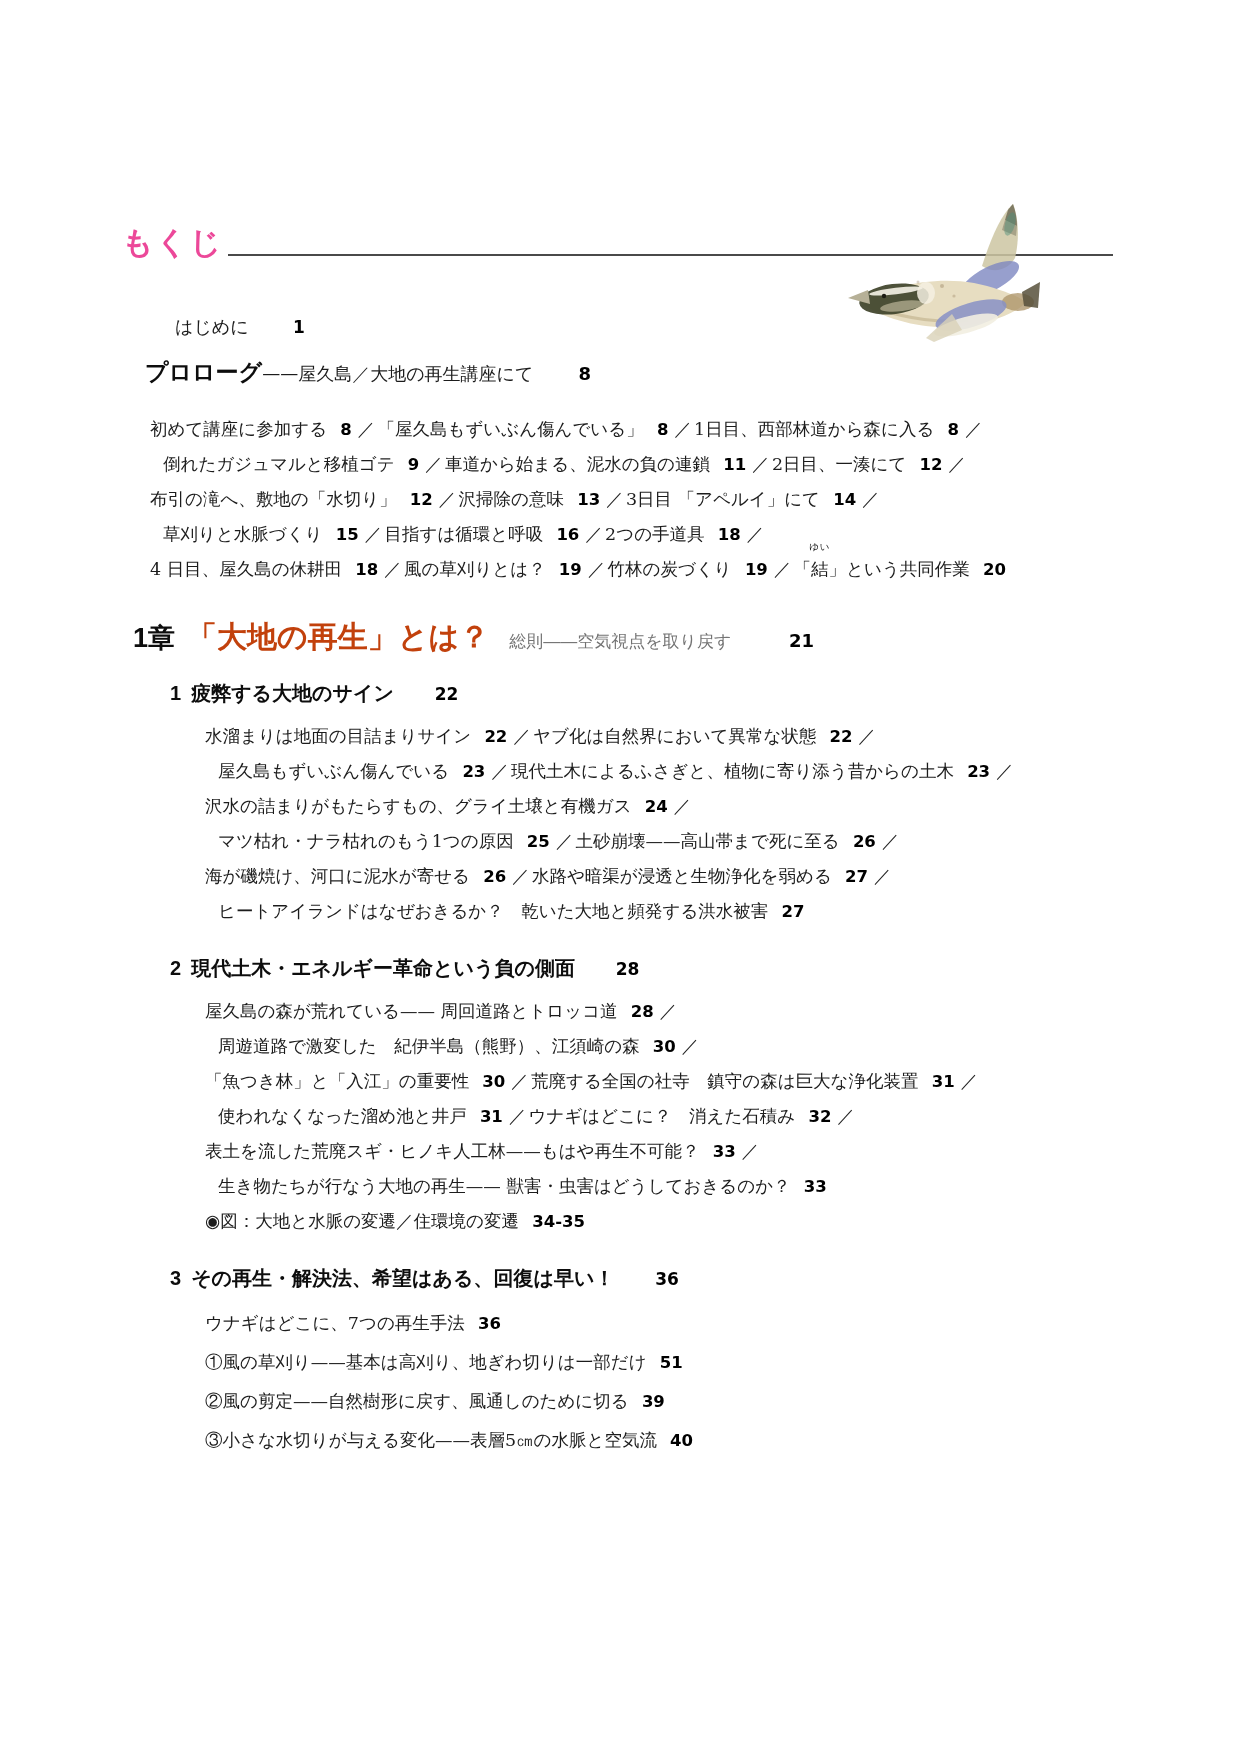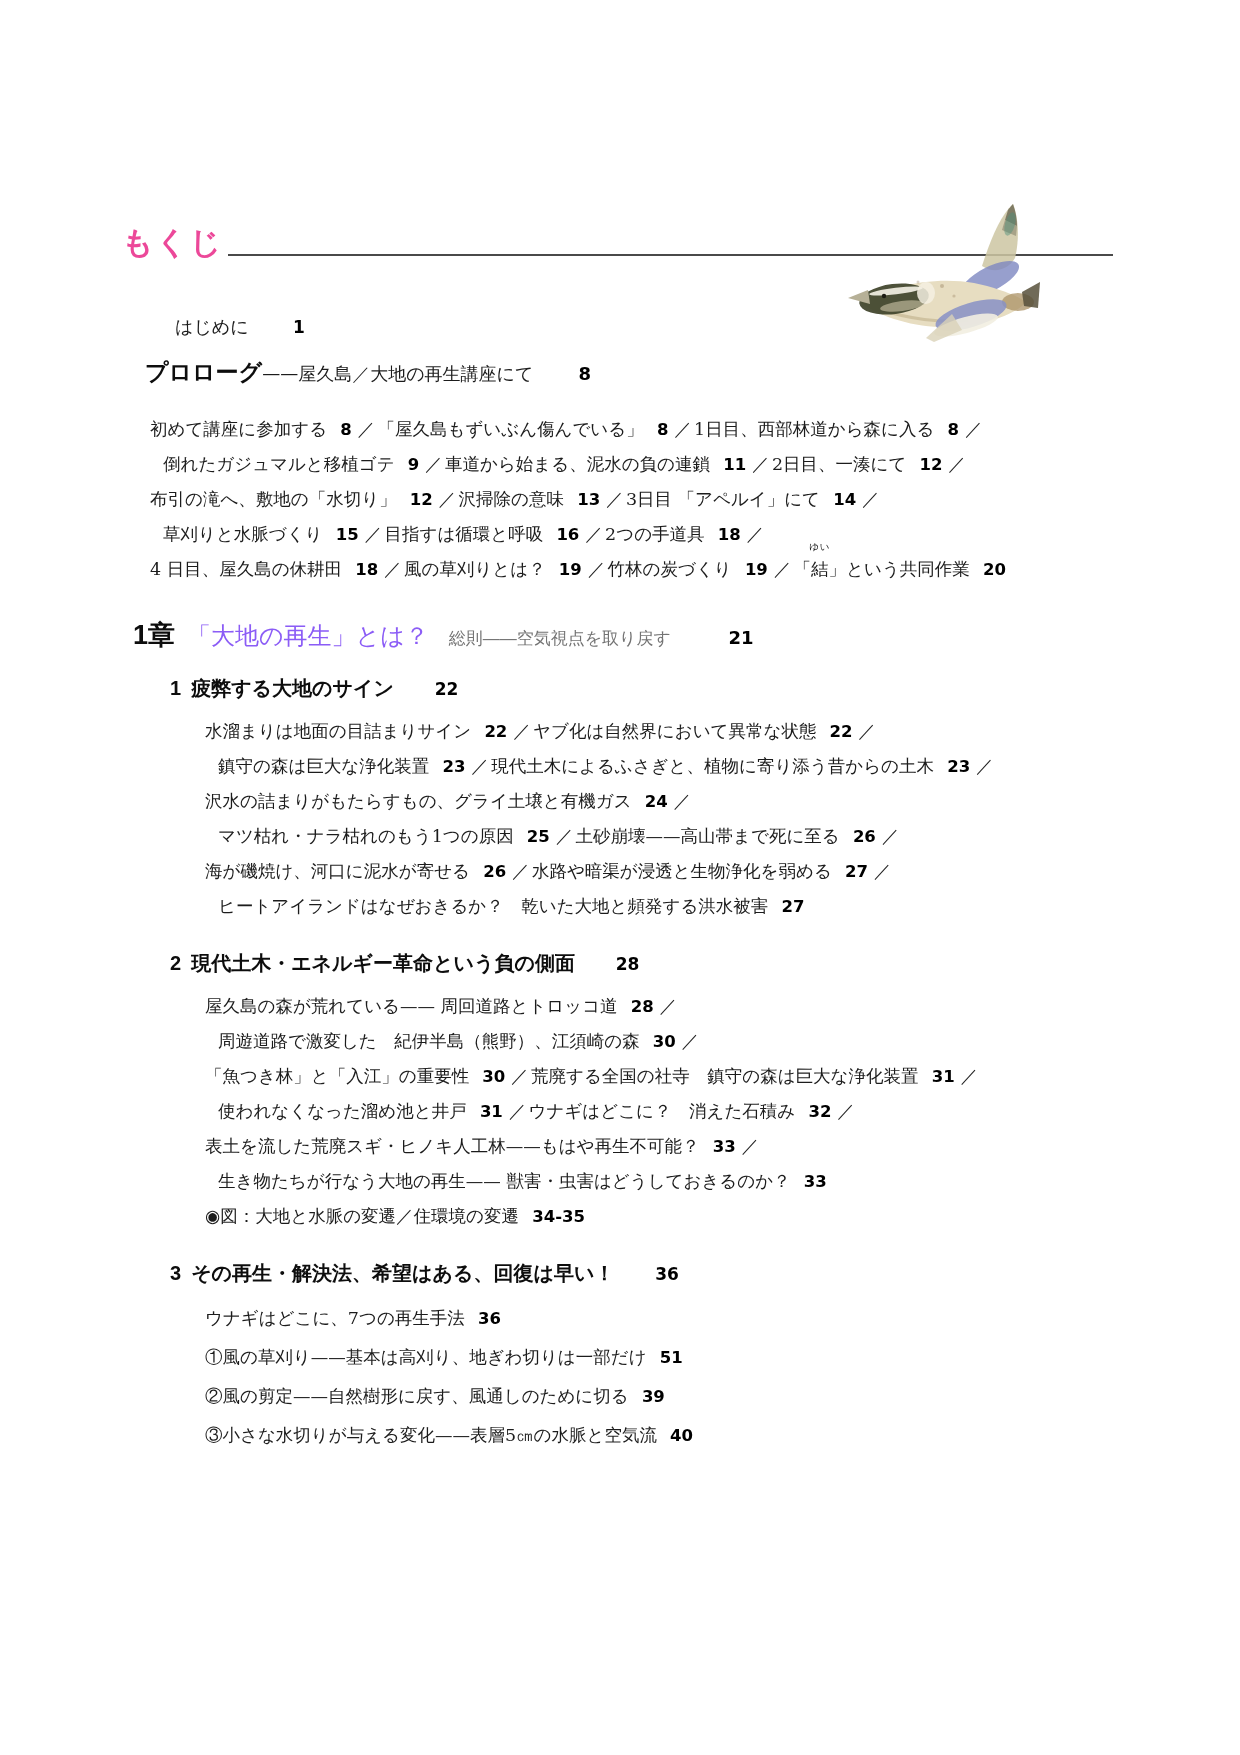--- a/index.html
+++ b/index.html
@@ -34,21 +34,21 @@
     font-family:"DejaVu Sans","Liberation Sans",sans-serif;font-weight:bold;
     font-size:16.5px;color:#000;margin:0 .3em 0 .8em;
   }
   .pg-h{font-family:"DejaVu Sans","Liberation Sans",sans-serif;font-weight:bold;color:#000;}
   .front-row .pg-h{font-size:17px;margin-left:2.6em;}
   .prologue-row .pg-h{font-size:18px;margin-left:2.5em;}
   .slash{margin:0 .14em 0 .05em;}
   
   .chapter-h{margin:30px 0 0 133px;white-space:nowrap;}
   .ch-num{font-family:"Liberation Sans","DejaVu Sans",sans-serif;font-weight:bold;font-size:27px;margin-right:12px;color:#0d0d0d;}
-  .ch-title{font-family:"Liberation Sans","DejaVu Sans",sans-serif;font-weight:normal;font-size:24px;color:#8b5cf6;}
+  .ch-title{font-family:"Liberation Sans","DejaVu Sans",sans-serif;font-weight:bold;font-size:30px;color:#c2410c;}
   .ch-sub{font-family:"Liberation Sans","DejaVu Sans",sans-serif;font-size:17px;margin-left:20px;color:#737373;}
   .ch-pg{font-size:18px;margin-left:3.2em;}
   
   .sec{margin-top:22px;}
   .sec + .sec{margin-top:26px;}
   .sec-h{
     margin:0 0 12px 170px;white-space:nowrap;
     font-family:"Liberation Sans","DejaVu Sans",sans-serif;font-weight:bold;font-size:20px;color:#0d0d0d;
   }
   .sec-h .num{margin-right:10px;}
@@ -114,21 +114,21 @@
     <span class="ch-num">1章</span><span class="ch-title">「大地の再生」とは？</span><span class="ch-sub">総則——空気視点を取り戻す</span><span class="pg-h ch-pg">21</span>
   </div>
 
   <div id="sections">
   <div class="sec">
     <div class="sec-h">
       <span class="num">1</span><span>疲弊する大地のサイン</span><span class="pg-h">22</span>
     </div>
     <div class="s-lines">
           <div class="toc-line indent0"><span class="entry">水溜まりは地面の目詰まりサイン</span><span class="pg">22</span><span class="slash">／</span><span class="entry">ヤブ化は自然界において異常な状態</span><span class="pg">22</span><span class="slash">／</span></div>
-          <div class="toc-line indent1"><span class="entry">鎮守の森は巨大な浄化装置</span><span class="pg">23</span><span class="slash">／</span><span class="entry">現代土木によるふさぎと、植物に寄り添う昔からの土木</span><span class="pg">23</span><span class="slash">／</span></div>
+          <div class="toc-line indent1"><span class="entry">屋久島もずいぶん傷んでいる</span><span class="pg">23</span><span class="slash">／</span><span class="entry">現代土木によるふさぎと、植物に寄り添う昔からの土木</span><span class="pg">23</span><span class="slash">／</span></div>
           <div class="toc-line indent0"><span class="entry">沢水の詰まりがもたらすもの、グライ土壌と有機ガス</span><span class="pg">24</span><span class="slash">／</span></div>
           <div class="toc-line indent1"><span class="entry">マツ枯れ・ナラ枯れのもう1つの原因</span><span class="pg">25</span><span class="slash">／</span><span class="entry">土砂崩壊——高山帯まで死に至る</span><span class="pg">26</span><span class="slash">／</span></div>
           <div class="toc-line indent0"><span class="entry">海が磯焼け、河口に泥水が寄せる</span><span class="pg">26</span><span class="slash">／</span><span class="entry">水路や暗渠が浸透と生物浄化を弱める</span><span class="pg">27</span><span class="slash">／</span></div>
           <div class="toc-line indent1"><span class="entry">ヒートアイランドはなぜおきるか？　乾いた大地と頻発する洪水被害</span><span class="pg">27</span></div>
         </div>
   </div>
 
   <div class="sec">
     <div class="sec-h">
       <span class="num">2</span><span>現代土木・エネルギー革命という負の側面</span><span class="pg-h">28</span>

